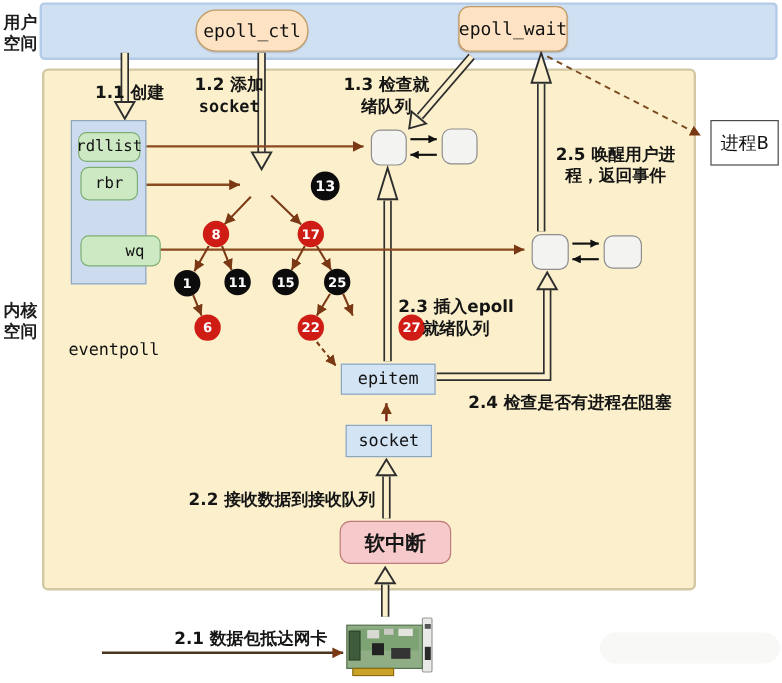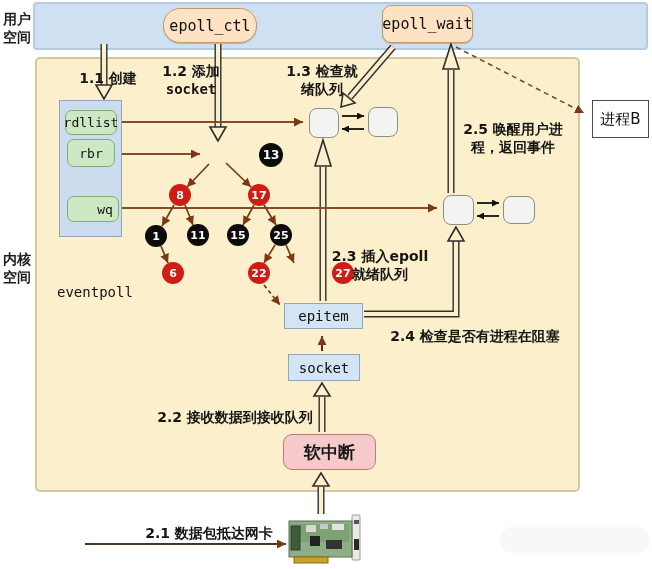--- a/index.html
+++ b/index.html
@@ -154,21 +154,21 @@
     <span>epoll_wait</span>
   </div>
 
   <div class="abs panel" style="left:59px;top:100px;width:63px;height:137px;"></div>
   <div class="abs field" style="left:65px;top:110px;width:52px;height:25px;">
     <span>rdllist</span>
   </div>
   <div class="abs field" style="left:67px;top:139px;width:48px;height:28px;">
     <span>rbr</span>
   </div>
-  <div class="abs field" style="left:67px;top:196px;width:52px;height:26px;padding-left:24px;">
+  <div class="abs field" style="left:67px;top:196px;width:67px;height:26px;padding-left:24px;">
     <span>wq</span>
   </div>
   <div class="abs evlabel" style="left:57px;top:242px;width:66px;margin-top:42px;">eventpoll</div>
 
   <div class="abs tnode root black" style="left:215px;top:143px;margin-left:44px;">
       <span>13</span>
     </div>
   <div class="abs tnode red" style="left:169px;top:184px;">
       <span>8</span>
     </div>

